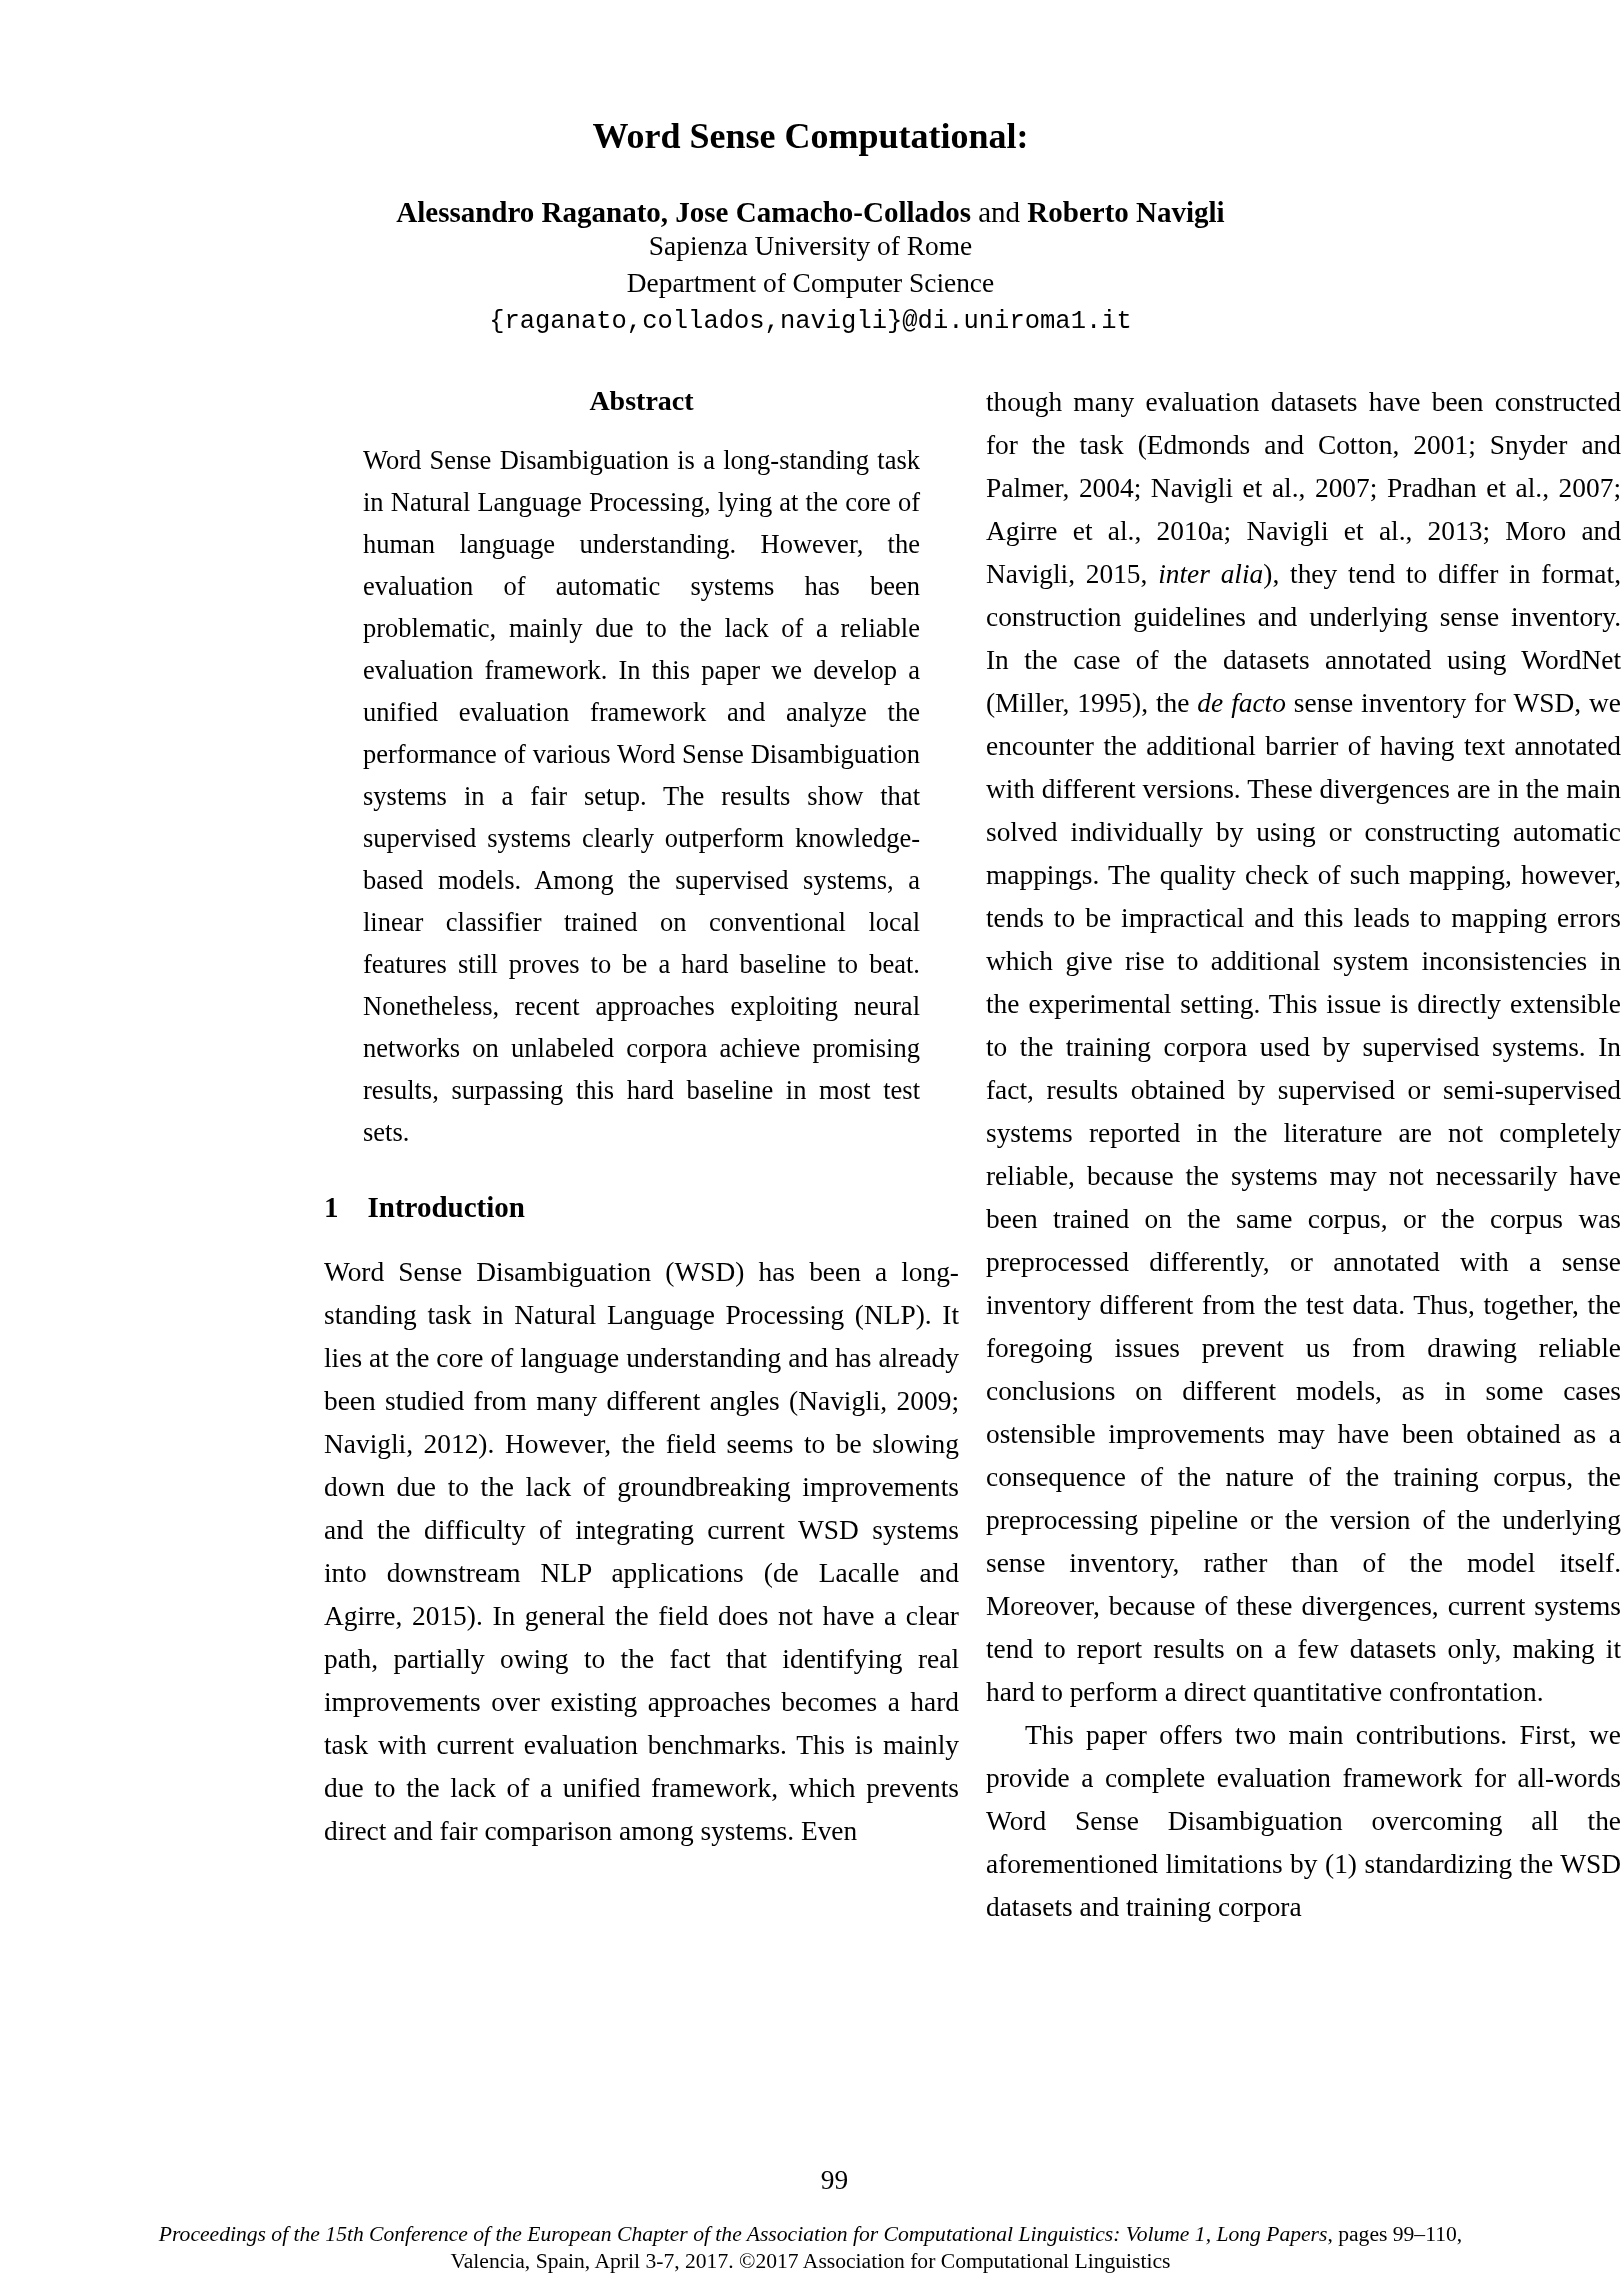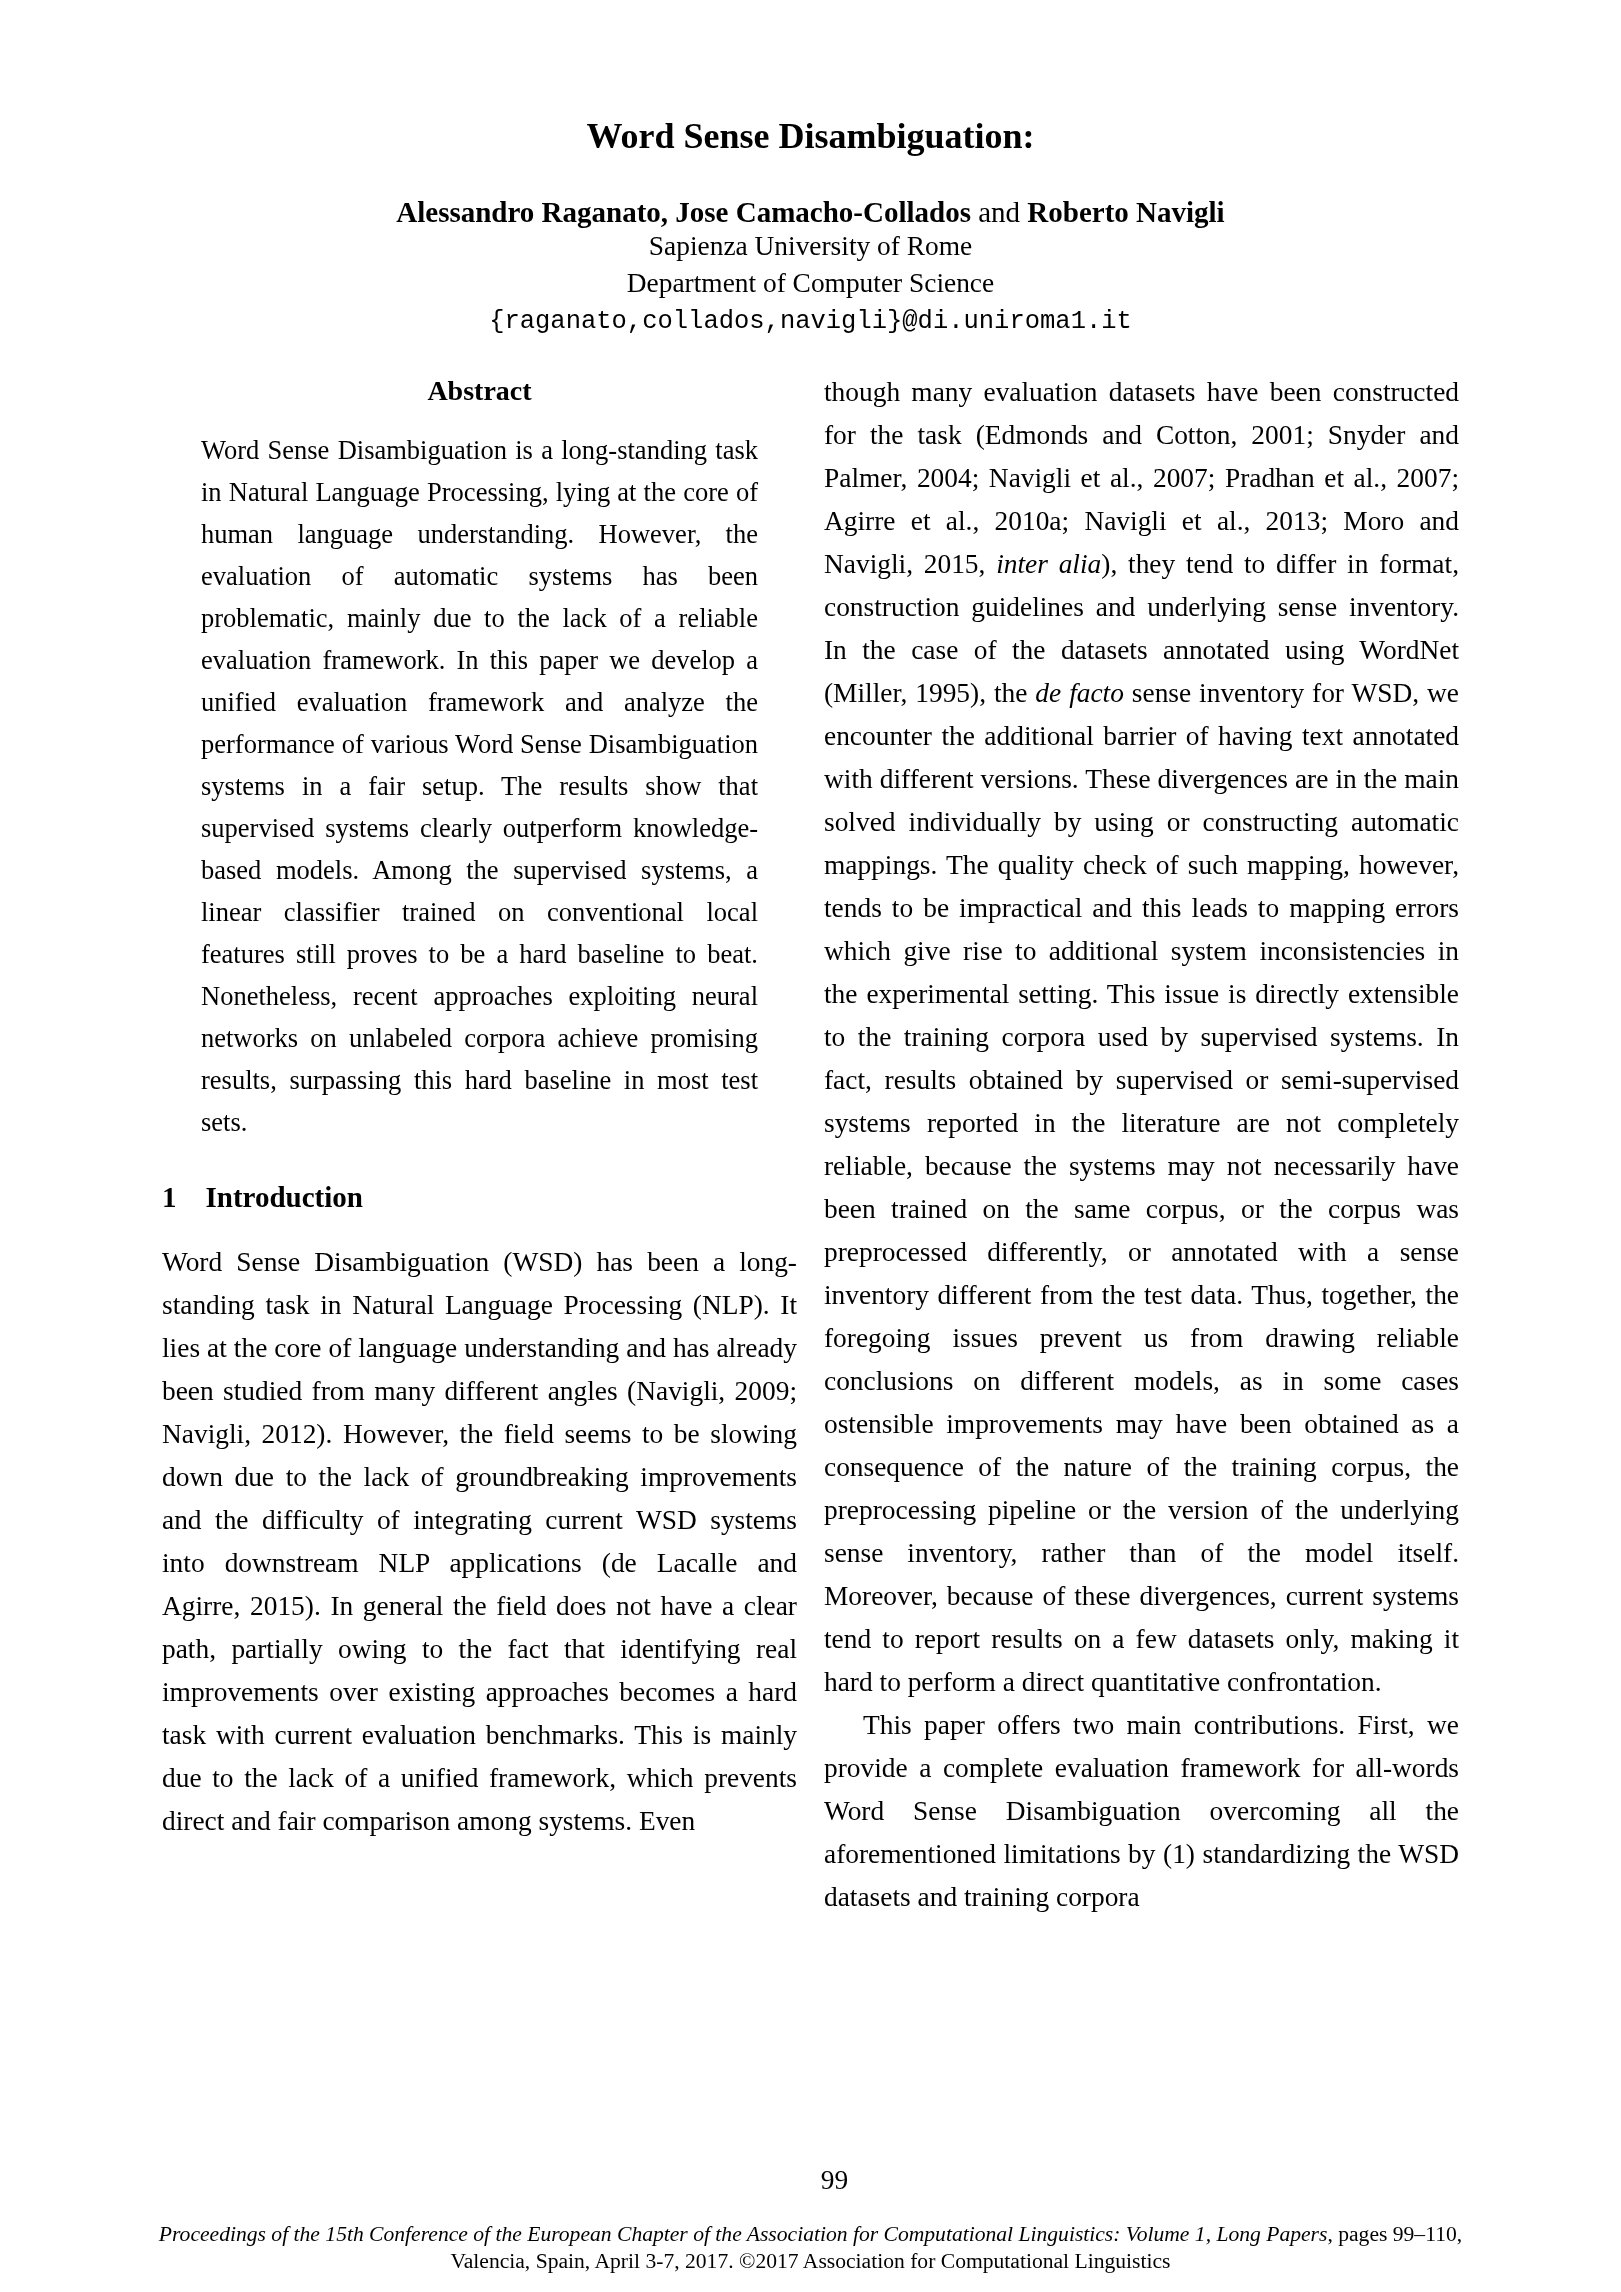--- a/index.html
+++ b/index.html
@@ -41,23 +41,23 @@
   .email {
     margin-top: 2.9px;
     font-family: "Liberation Mono", "DejaVu Sans Mono", monospace;
     font-size: 25.5px;
     line-height: 35px;
     letter-spacing: 0px;
   }
   
   .columns {
     display: flex;
-    justify-content: center;
+    justify-content: flex-end;
     gap: 27px;
-    margin-top: 32px;
+    margin-top: 42px;
   }
   .col {
     width: 635px;
     font-size: 27.4px;
     line-height: 43px;
     text-align: justify;
     hyphens: auto;
     -webkit-hyphens: auto;
   }
   .abstract-heading {
@@ -106,21 +106,21 @@
   .footer-line { white-space: nowrap; }
   .footer-line .it { font-style: italic; }
 </style>
 </head>
 <body>
 
 <div class="page">
 
   <header class="header">
     <h1 class="title">
-      <span class="title-line">Word Sense Disambiguation:</span>
+      <span class="title-line">Word Sense Computational:</span>
     </h1>
     <div class="authors"><span style="font-weight: bold;">Alessandro Raganato, Jose Camacho-Collados</span><span>  and  </span><span style="font-weight: bold;">Roberto Navigli</span></div>
     <div class="affil">Sapienza University of Rome</div>
     <div class="affil affil-first">Department of Computer Science</div>
     <div class="email">{raganato,collados,navigli}@di.uniroma1.it</div>
   </header>
 
   <main class="columns">
 
     <section class="col">

